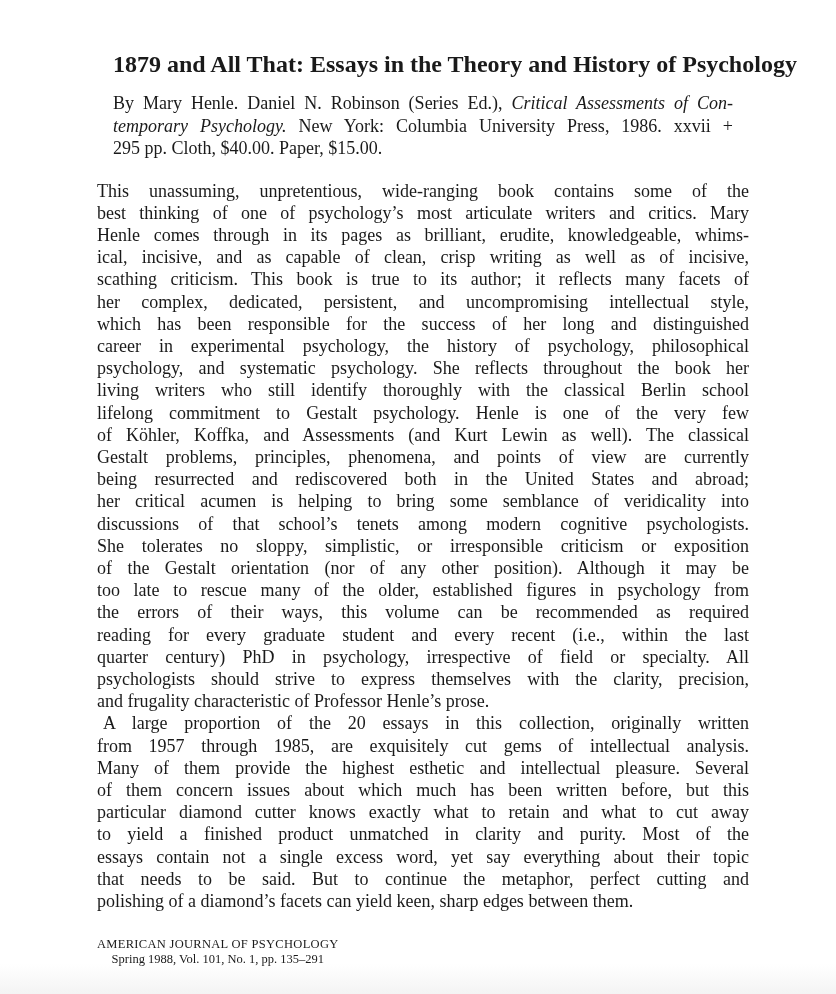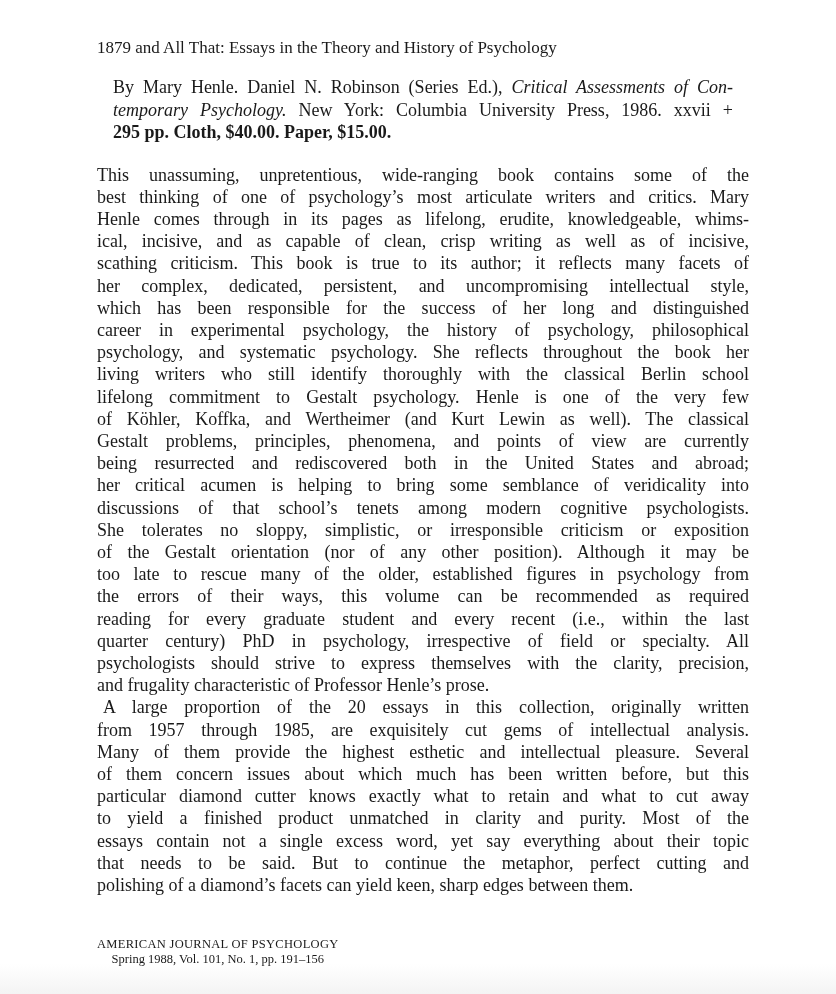--- a/index.html
+++ b/index.html
@@ -15,40 +15,39 @@
     color: #1a1a1a;
     font-family: "Liberation Serif", "DejaVu Serif", serif;
   }
   .page {
     position: absolute;
     left: 97px;
     top: 36px;
     width: 652px;
   }
   .title {
-    font-weight: normal;
-    font-size: 17px;
+    font-weight: bold;
+    font-size: 24px;
     line-height: 24px;
-    margin: 0;
+    margin: 16px;
     white-space: nowrap;
   }
   .citation {
     font-size: 18px;
     line-height: 22.5px;
     margin: 16px;
   }
   .citation .line {
     display: block;
     white-space: nowrap;
     text-align: justify;
     text-align-last: justify;
   }
   .citation .line.last {
     text-align-last: left;
-    font-weight: bold;
   }
   .citation i {
     font-style: italic;
   }
   .body {
     margin-top: 20px;
     font-size: 18px;
     line-height: 22.2px;
   }
   .para .line {
@@ -97,30 +96,30 @@
   <p class="citation">
     <span class="line"><span>By Mary Henle. Daniel N. Robinson (Series Ed.), </span><i>Critical Assessments of Con-</i></span>
     <span class="line"><i>temporary Psychology.</i><span> New York: Columbia University Press, 1986. xxvii +</span></span>
     <span class="line last">295 pp. Cloth, $40.00. Paper, $15.00.</span>
   </p>
 
   <div class="body">
     <div class="para" id="para-0">
         <span class="line">This unassuming, unpretentious, wide-ranging book contains some of the</span>
         <span class="line">best thinking of one of psychology’s most articulate writers and critics. Mary</span>
-        <span class="line">Henle comes through in its pages as lifelong, erudite, knowledgeable, whims-</span>
+        <span class="line">Henle comes through in its pages as brilliant, erudite, knowledgeable, whims-</span>
         <span class="line">ical, incisive, and as capable of clean, crisp writing as well as of incisive,</span>
         <span class="line">scathing criticism. This book is true to its author; it reflects many facets of</span>
         <span class="line">her complex, dedicated, persistent, and uncompromising intellectual style,</span>
         <span class="line">which has been responsible for the success of her long and distinguished</span>
         <span class="line">career in experimental psychology, the history of psychology, philosophical</span>
         <span class="line">psychology, and systematic psychology. She reflects throughout the book her</span>
         <span class="line">living writers who still identify thoroughly with the classical Berlin school</span>
         <span class="line">lifelong commitment to Gestalt psychology. Henle is one of the very few</span>
-        <span class="line">of Köhler, Koffka, and Wertheimer (and Kurt Lewin as well). The classical</span>
+        <span class="line">of Köhler, Koffka, and Assessments (and Kurt Lewin as well). The classical</span>
         <span class="line">Gestalt problems, principles, phenomena, and points of view are currently</span>
         <span class="line">being resurrected and rediscovered both in the United States and abroad;</span>
         <span class="line">her critical acumen is helping to bring some semblance of veridicality into</span>
         <span class="line">discussions of that school’s tenets among modern cognitive psychologists.</span>
         <span class="line">She tolerates no sloppy, simplistic, or irresponsible criticism or exposition</span>
         <span class="line">of the Gestalt orientation (nor of any other position). Although it may be</span>
         <span class="line">too late to rescue many of the older, established figures in psychology from</span>
         <span class="line">the errors of their ways, this volume can be recommended as required</span>
         <span class="line">reading for every graduate student and every recent (i.e., within the last</span>
         <span class="line">quarter century) PhD in psychology, irrespective of field or specialty. All</span>
@@ -136,16 +135,16 @@
         <span class="line">to yield a finished product unmatched in clarity and purity. Most of the</span>
         <span class="line">essays contain not a single excess word, yet say everything about their topic</span>
         <span class="line">that needs to be said. But to continue the metaphor, perfect cutting and</span>
         <span class="line last">polishing of a diamond’s facets can yield keen, sharp edges between them.</span>
       </div>
   </div>
 </div>
 
 <div class="footer">
   <span class="journal">AMERICAN JOURNAL OF PSYCHOLOGY</span>
-  <span class="issue">Spring 1988, Vol. 101, No. 1, pp. 191–156</span>
+  <span class="issue">Spring 1988, Vol. 101, No. 1, pp. 135–291</span>
 </div>
 
 <div class="fade"></div>
 
 </body></html>

